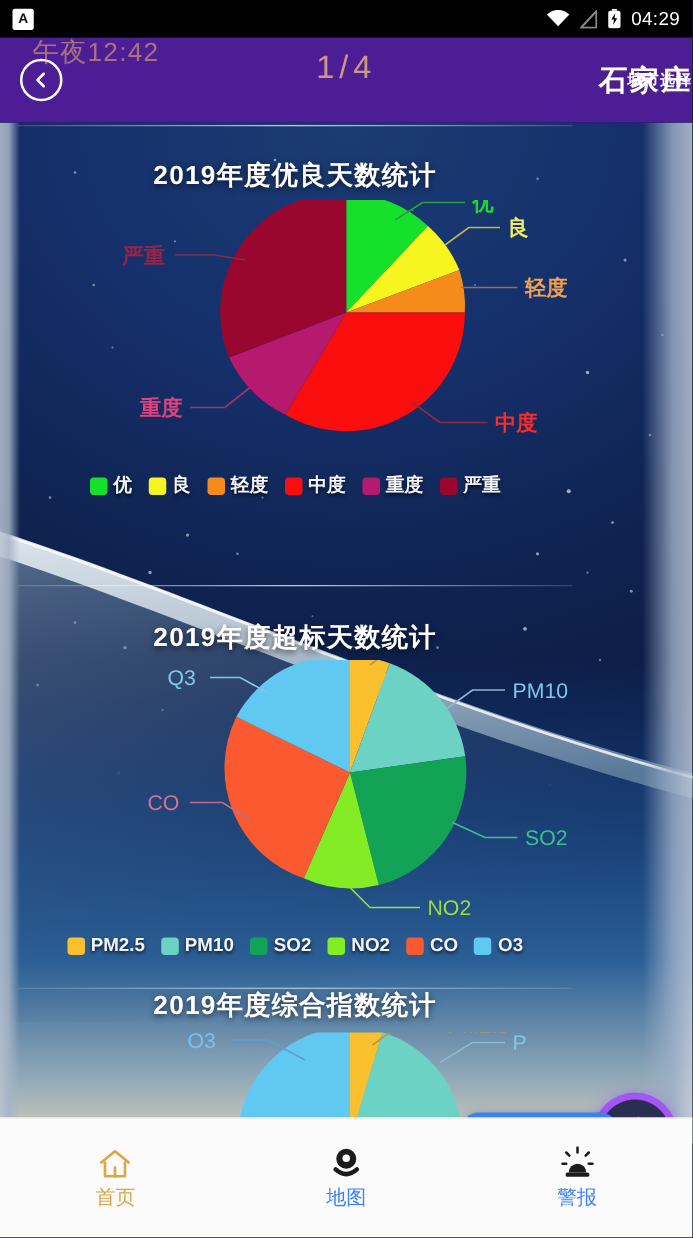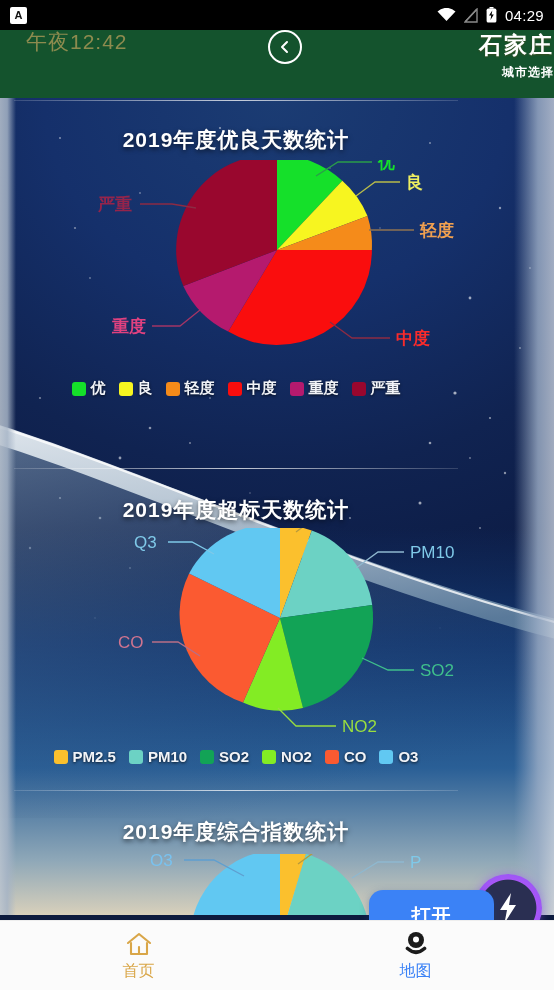--- a/index.html
+++ b/index.html
@@ -9,22 +9,22 @@
 
   
   .statusbar{position:absolute;top:0;left:0;width:554px;height:30px;background:#000;
     display:flex;align-items:center;z-index:60;padding:0 10px;}
   .sb-appicon{width:17px;height:17px;background:#fff;border-radius:2px;color:#111;
     font-size:11px;font-weight:bold;display:flex;align-items:center;justify-content:center;}
   .sb-right{margin-left:auto;display:flex;align-items:center;gap:8px;}
   .sb-time{color:#fff;font-size:15px;letter-spacing:.3px;}
 
   
-  .header{position:absolute;top:30px;left:0;width:554px;height:68px;background:#14532d;
-    z-index:50;display:flex;align-items:center;flex-direction:column;}
+  .header{position:absolute;top:30px;left:0;width:554px;height:68px;background:#4c1d95;
+    z-index:50;display:flex;align-items:center;}
   .hdr-ghost{position:absolute;top:-2px;left:26px;font-size:21px;color:#f0b96a;
     opacity:.55;letter-spacing:1px;}
   .back-btn{width:34px;height:34px;border:2px solid #fff;border-radius:50%;
     margin-left:16px;display:flex;align-items:center;justify-content:center;}
   .hdr-title{position:absolute;left:0;right:0;text-align:right;color:#fff;
     font-size:23px;font-weight:bold;letter-spacing:2px;
     text-shadow:0 1px 2px rgba(120,70,10,.35);}
   .hdr-ghost-num{position:absolute;left:0;right:0;text-align:center;top:8px;
     color:#f3c27e;font-size:26px;opacity:.75;letter-spacing:4px;}
   .hdr-right{margin-left:auto;color:#fff;font-size:12px;
@@ -64,21 +64,21 @@
   .fab{position:absolute;right:12px;bottom:48px;width:68px;height:68px;border-radius:50%;
     z-index:40;display:flex;align-items:center;justify-content:center;
     background:radial-gradient(circle at 50% 50%,#2a2f52 58%,#a855f7 60%,#7c5cf0 100%);
     box-shadow:0 0 10px rgba(150,90,240,.55);}
   .openbtn{position:absolute;right:60px;bottom:48px;width:125px;height:52px;border-radius:14px;
     background:#3b82f6;z-index:45;display:flex;align-items:center;justify-content:center;
     color:#fff;font-size:19px;font-weight:bold;letter-spacing:1px;
     box-shadow:0 3px 10px rgba(20,60,140,.4);}
 
   
-  .navbar{position:absolute;bottom:0;left:0;width:554px;height:70px;background:#fbfbfb;
+  .navbar{position:absolute;bottom:0;left:0;width:554px;height:96px;background:#fbfbfb;
     z-index:55;display:flex;border-top:1px solid #eee;}
   .nav-item{flex:1;display:flex;flex-direction:column;align-items:center;justify-content:center;gap:3px;}
   .nav-label{font-size:16px;color:#3b82f6;}
   .nav-item.active .nav-label{color:#d9a648;}
 </style>
 </head>
 <body>
 
 <div class="statusbar">
   <div class="sb-appicon">A</div>
@@ -99,20 +99,21 @@
   </div>
 </div>
 
 <div class="header">
   <div class="hdr-ghost">午夜12:42</div>
   <div class="back-btn">
     <svg width="18" height="18" viewBox="0 0 18 18">
       <path d="M11 4 L6 9 L11 14" fill="none" stroke="#fff" stroke-width="2" stroke-linecap="round" stroke-linejoin="round"></path>
     </svg>
   </div>
+  <div class="hdr-ghost-num">1/4</div>
   <div class="hdr-title">石家庄</div>
   <div class="hdr-right">城市选择</div>
 </div>
 
 <div class="scene">
   <div class="sky"></div>
   <svg class="stars" width="554" height="817" viewBox="0 0 554 817">
     <g fill="#ffffff">
       <circle cx="60" cy="40" r="1" opacity=".55"></circle>
         <circle cx="140" cy="95" r=".9" opacity=".45"></circle>
@@ -295,21 +296,21 @@
       </div>
     <div class="lg-item">
       <span class="lg-swatch" style="background:#61c8f2"></span>
       <span class="lg-text">O3</span>
       </div>
   </div>
 </div>
 
 <div class="panel" style="top:790px;height:125px;overflow:hidden;">
   <div class="divider" style="top:0px;"></div>
-  <div class="ctitle" style="margin-top:28px;">2019年度综合指数统计</div>
+  <div class="ctitle" style="">2019年度综合指数统计</div>
 
   <div class="chartwrap" style="height:70px;margin-top:8px;">
     <svg width="554" height="70" viewBox="0 0 554 70">
       <g>
         <path d="M280 86 L280 -4 A90 90 0 0 0 190 86 Z" fill="#61c8f2"></path>
         <path d="M280 86 L280 -4 A90 90 0 0 1 306 -0.2 Z" fill="#fbc02d"></path>
         <path d="M280 86 L306 -0.2 A90 90 0 0 1 370 86 Z" fill="#6cd2c4"></path>
       </g>
       <g stroke-width="1.3" fill="none">
         <path d="M244 22 L214 6 L184 6" stroke="#5f9fd0"></path>
@@ -343,13 +344,27 @@
   </div>
   <div class="nav-item">
     <svg width="30" height="28" viewBox="0 0 30 28">
       <path d="M15 2 A8 8 0 0 1 15 18 A8 8 0 0 1 15 2 Z" fill="#1b1b1b"></path>
       <circle cx="15" cy="9.5" r="3" fill="#fff"></circle>
       <path d="M7 19 Q15 27 23 19 Q15 23 7 19 Z" fill="#1b1b1b"></path>
       <path d="M6.5 18.5 Q15 26 23.5 18.5" fill="none" stroke="#1b1b1b" stroke-width="3.6" stroke-linecap="round"></path>
     </svg>
     <span class="nav-label">地图</span>
   </div>
+  <div class="nav-item">
+    <svg width="30" height="28" viewBox="0 0 30 28">
+      <g stroke="#1b1b1b" stroke-width="2" stroke-linecap="round">
+        <line x1="15" y1="1" x2="15" y2="5"></line>
+        <line x1="6" y1="5" x2="8.5" y2="7.5"></line>
+        <line x1="24" y1="5" x2="21.5" y2="7.5"></line>
+        <line x1="3" y1="14" x2="6" y2="14"></line>
+        <line x1="27" y1="14" x2="24" y2="14"></line>
+      </g>
+      <path d="M8 21 A7 7 0 0 1 22 21 Z" fill="#1b1b1b"></path>
+      <rect x="5.5" y="21" width="19" height="3.4" rx="1.5" fill="#1b1b1b"></rect>
+    </svg>
+    <span class="nav-label">警报</span>
+  </div>
 </div>
 
 </body></html>

